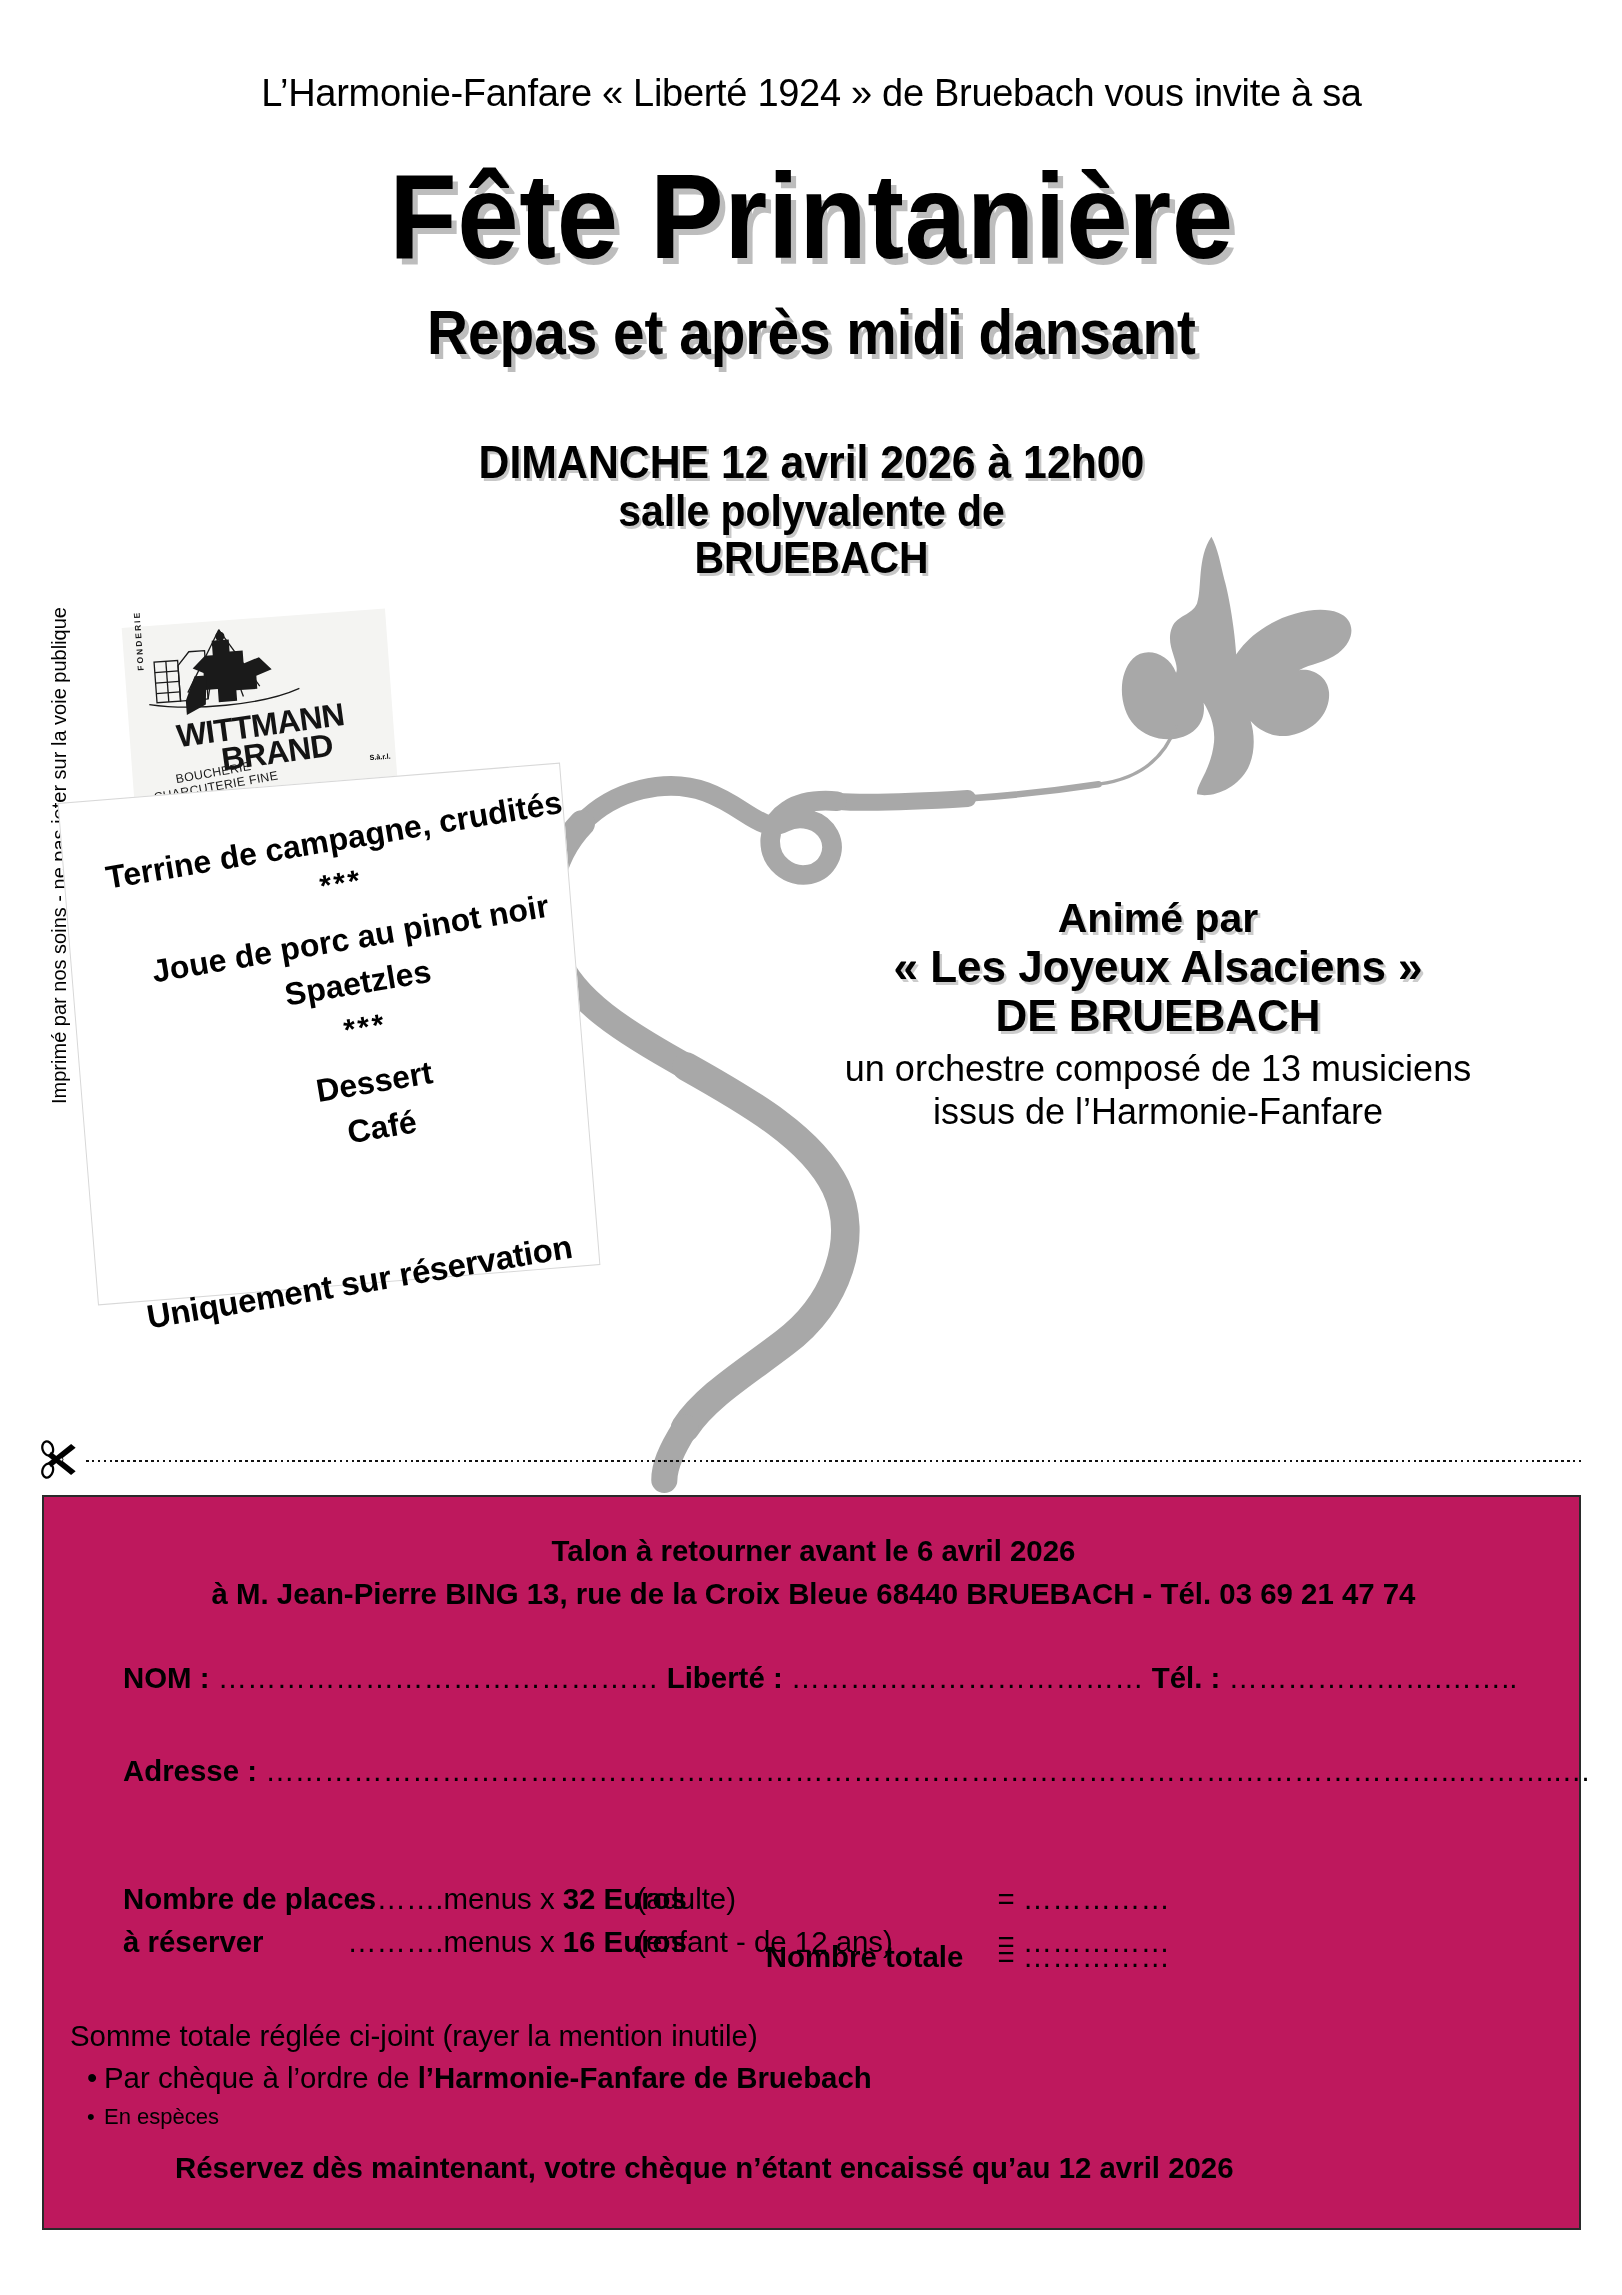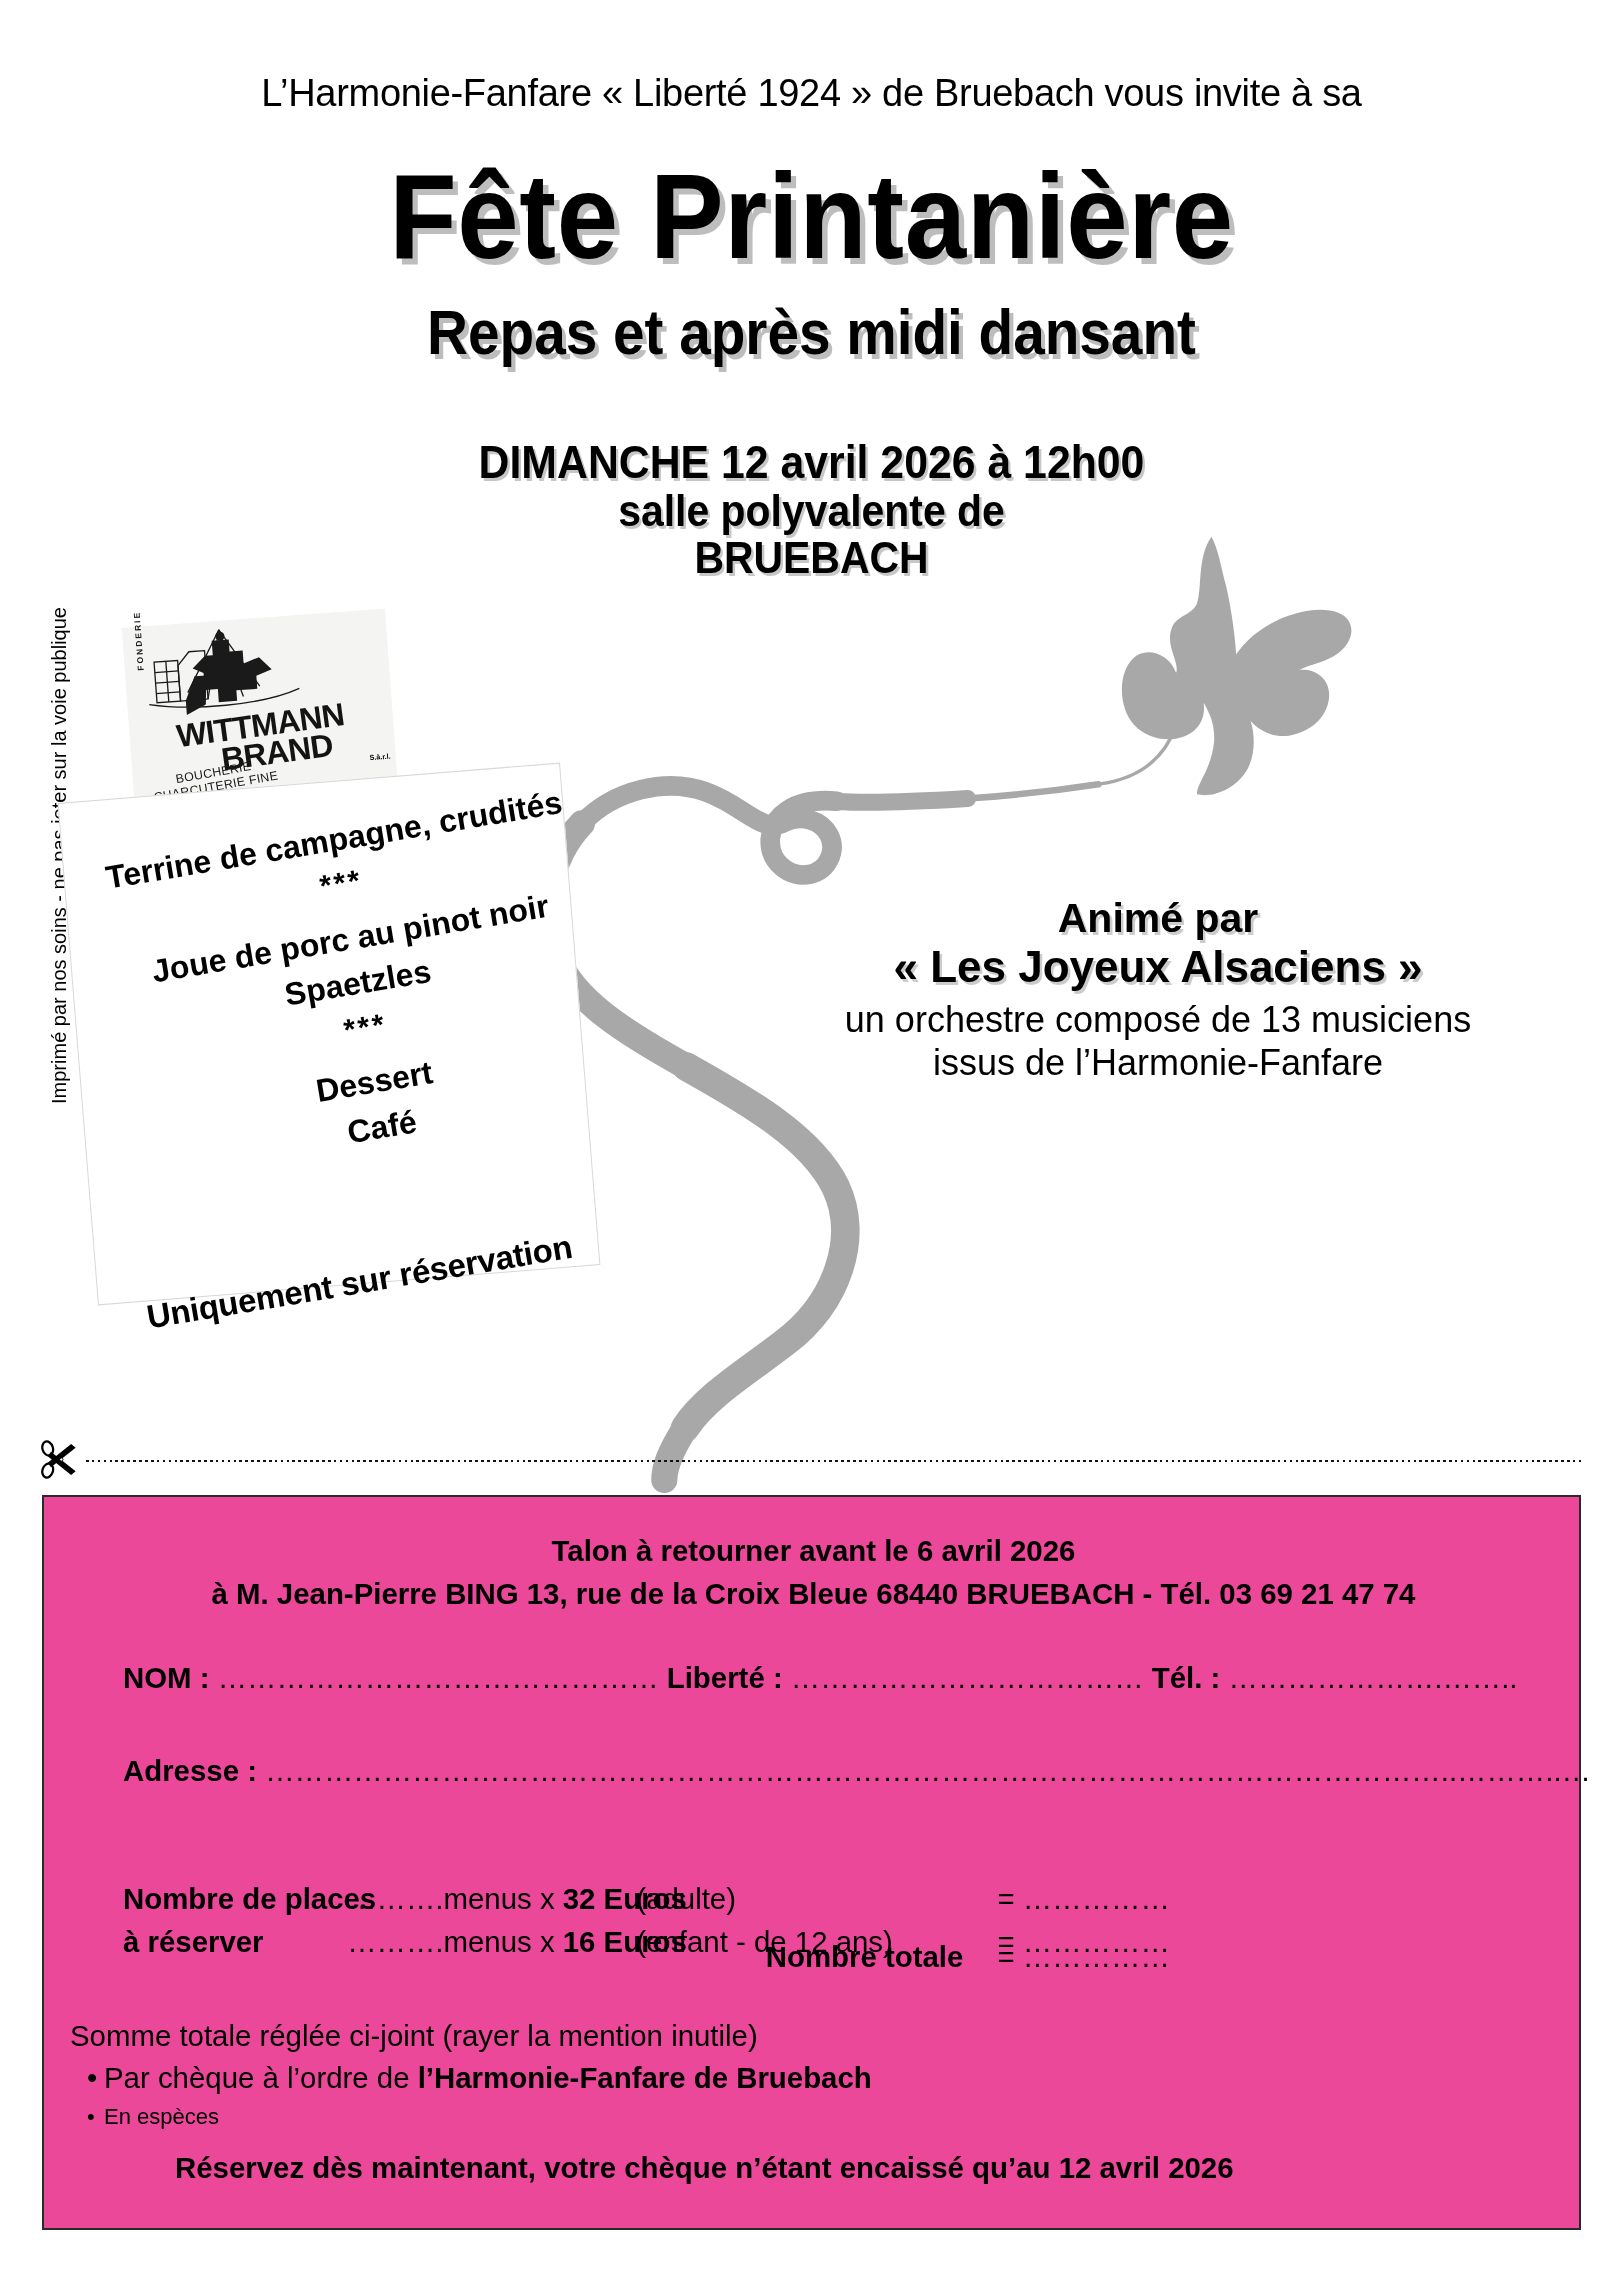--- a/index.html
+++ b/index.html
@@ -127,21 +127,21 @@
   #scissors { position:absolute; left:0; top:0; width:46px; height:39px; }
   #scissors svg { width:100%; height:100%; display:block; }
   #dotline {
     position:absolute; left:47px; top:19.6px; width:1498px; height:2px;
     background-image:repeating-linear-gradient(to right,#111 0 2.6px,transparent 2.6px 5.9px);
   }
 
   
   #form-box {
     left:42px; top:1495px; width:1539px; height:735px;
-    border:2px solid #2a2a2a; background:#ec4899;
+    border:2px solid #2a2a2a; background:#be185d;
   }
   .f-line { position:absolute; white-space:nowrap; }
   .dots { letter-spacing:0px; }
   .b { font-weight:700; }
 
   #f-talon  { left:0; top:37px; width:1539px; text-align:center;
               font-size:29.4px; font-weight:700; }
   #f-addr   { left:0; top:80px; width:1539px; text-align:center;
               font-size:29.4px; }
   #f-nom    { left:79px; top:164px; font-size:29.4px; }
@@ -256,20 +256,21 @@
     <span class="gap"></span>
     <div>Dessert</div>
     <div>Café</div>
   </div>
 
   <div class="abs" id="resa-note">Uniquement sur réservation</div>
 
   <div class="abs" id="band">
     <div class="b1">Animé par</div>
     <div class="b2">« Les Joyeux Alsaciens »</div>
+    <div class="b3">DE BRUEBACH</div>
     <div class="b4">un orchestre composé de 13 musiciens</div>
     <div class="b5">issus de l’Harmonie-Fanfare</div>
   </div>
 
   <div class="abs" id="cutline">
     <span id="scissors">
       <svg viewBox="0 0 70 60">
         <g fill="none" stroke="#000" stroke-width="3.5">
           <ellipse cx="13" cy="13" rx="8" ry="11" transform="rotate(-18 13 13)"></ellipse>
           <ellipse cx="13" cy="47" rx="8" ry="11" transform="rotate(18 13 47)"></ellipse>

